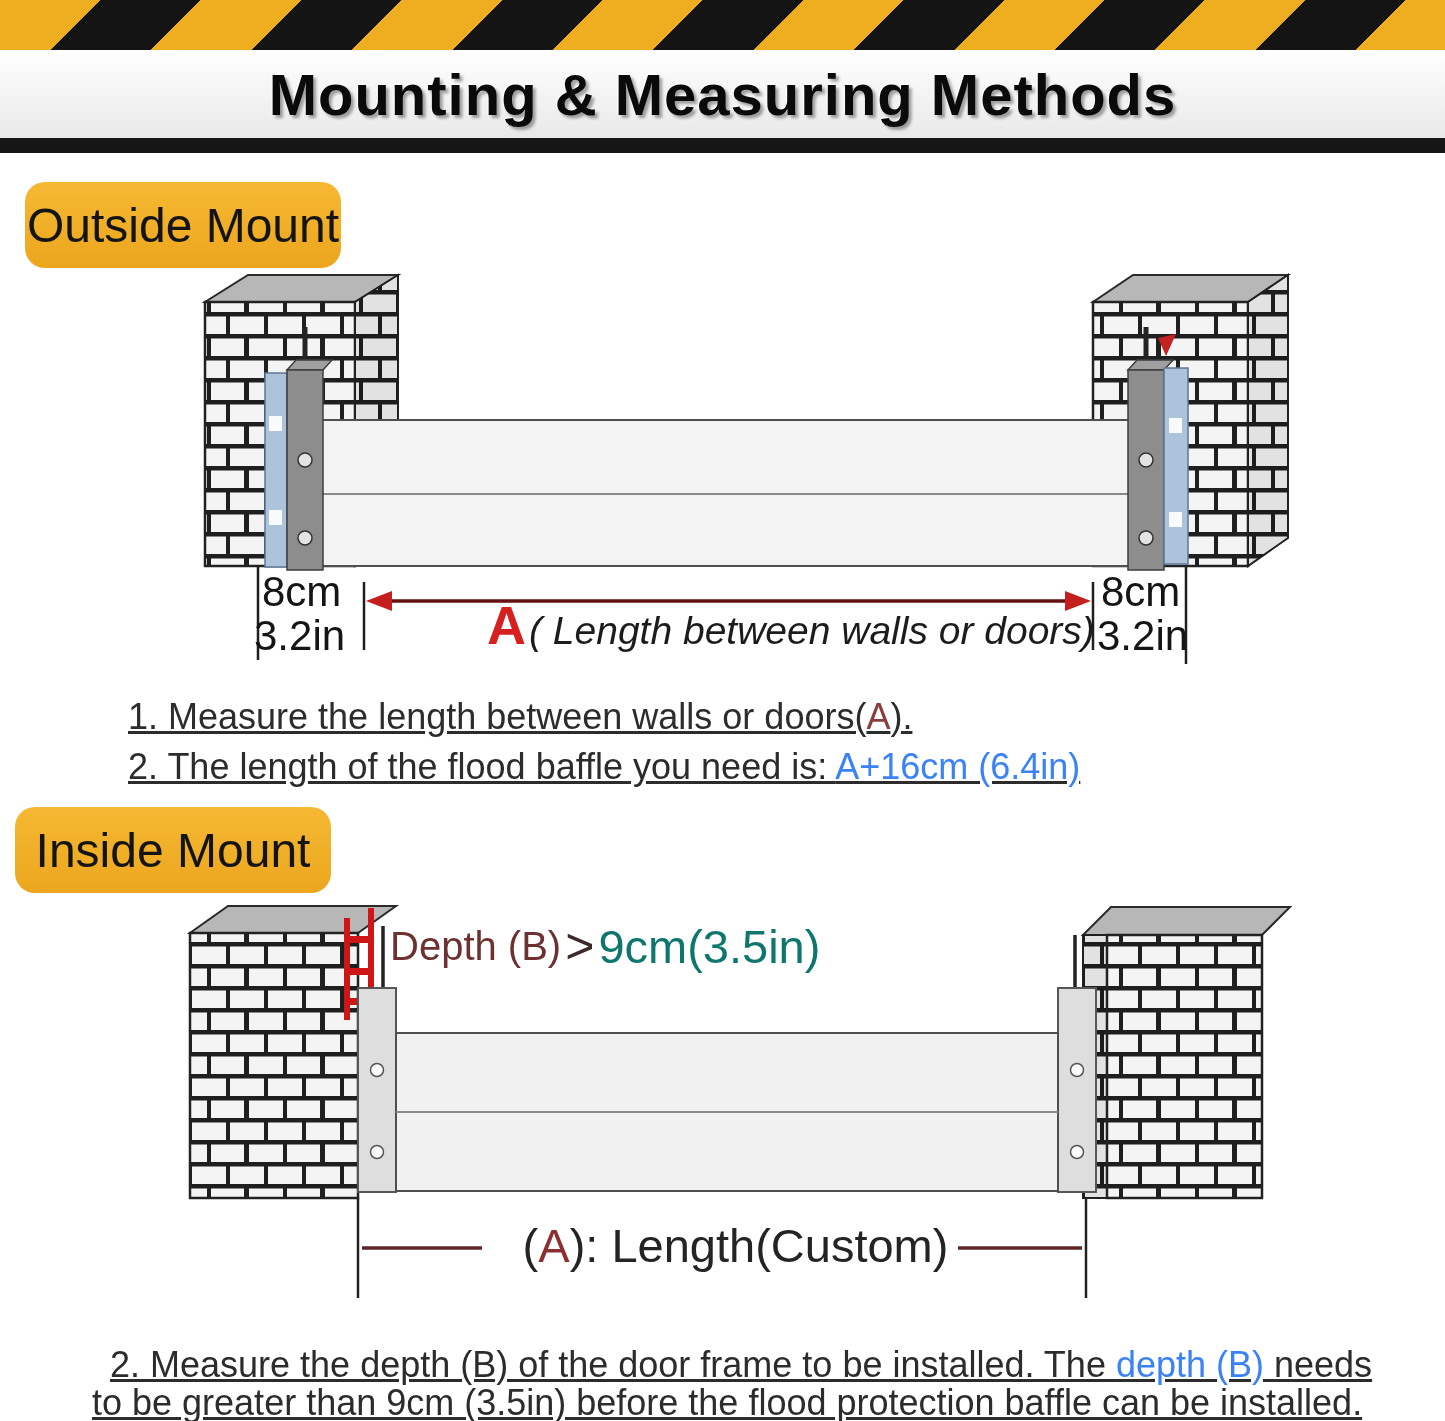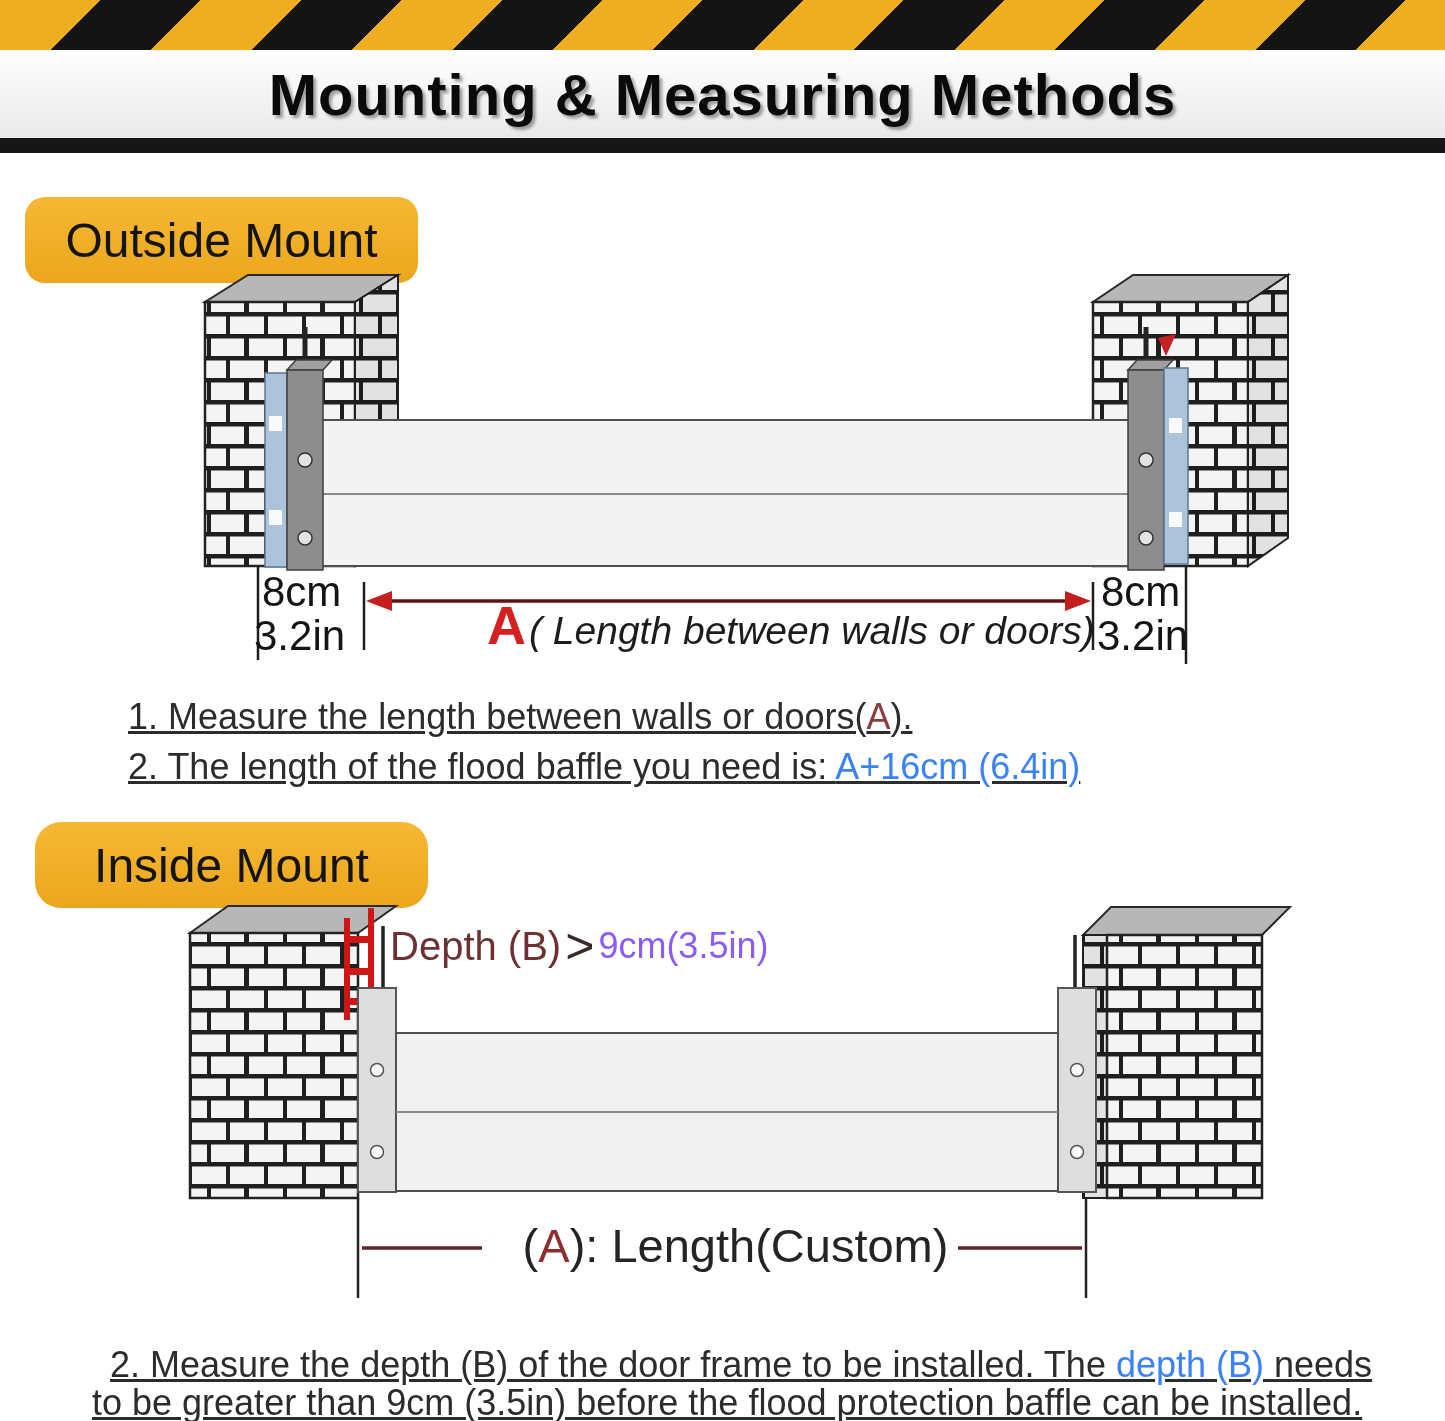--- a/index.html
+++ b/index.html
@@ -7,35 +7,35 @@
         font-family:"Liberation Sans","DejaVu Sans",sans-serif;color:#2c2c2c;padding-left:32px;}
   .abs{position:absolute;}
   .hazard{left:0;top:0;width:1445px;height:50px;
           background:repeating-linear-gradient(135deg,#EFAE20 0 71px,#141414 71px 142px);}
   .titleband{left:0;top:50px;width:1445px;height:88px;
              background:linear-gradient(#ffffff,#e9e9e9);
              display:flex;align-items:center;justify-content:center;}
   .title{font-size:58px;font-weight:700;letter-spacing:1px;color:#0a0a0a;
          text-shadow:3px 3px 3px rgba(0,0,0,.35), -1px -1px 0 #ffffff;white-space:nowrap;}
   .blackbar{left:0;top:138px;width:1445px;height:15px;background:#161616;}
-  .pill{width:393px;height:86px;border-radius:20px;
+  .pill{width:316px;height:86px;border-radius:20px;
         background:linear-gradient(#f6b833,#eba61d);
         display:flex;align-items:center;justify-content:center;
-        font-size:48px;color:#141414;white-space:nowrap;margin-top:15px;}
+        font-size:48px;color:#141414;white-space:nowrap;}
   .dim{font-size:42px;color:#151515;white-space:nowrap;line-height:1;}
   .lenlabel{display:flex;align-items:baseline;white-space:nowrap;}
   .lenlabel .red-a{font-size:54px;font-weight:700;color:#D61F1F;margin-right:3px;line-height:1;}
   .lenlabel .desc{font-size:39px;color:#1c1c1c;line-height:1;font-style:italic;}
   .step{font-size:36px;color:#2c2c2c;white-space:nowrap;line-height:1.15;text-decoration:underline;}
   .hl-a{color:#8a3d3d;}
   .hl-red{color:#3b82f6;}
   .depthlabel{display:flex;align-items:center;white-space:nowrap;}
   .depthlabel .d1{font-size:40px;color:#6d3131;line-height:1;}
   .depthlabel .d2{font-size:50px;color:#3a2a28;line-height:1;margin:0 4px;}
-  .depthlabel .d3{font-size:36px;color:#8b5cf6;line-height:1;}
+  .depthlabel .d3{font-size:47px;color:#0f766e;line-height:1;}
   .lenlabel2{width:505px;text-align:center;font-size:47px;color:#242424;white-space:nowrap;line-height:1;}
   .lenlabel2 .red-a2{color:#8d2f2f;}
   svg{display:block;}
 </style>
 </head>
 <body>
 
 <div class="page">
 
   <div class="abs hazard"></div>
@@ -128,21 +128,21 @@
       <span class="desc">( Length between walls or doors)</span>
   </div>
 
   <div class="abs step" style="left:128px;top:696px;">
     <span>1. Measure the length between walls or doors(</span><span class="hl-a">A</span><span>).</span>
   </div>
   <div class="abs step" style="left:128px;top:746px;">
     <span>2. The length of the flood baffle you need is: </span><span class="hl-red">A+16cm (6.4in)</span><span></span>
   </div>
 
-  <div class="abs pill" style="left:35px;top:807px;border-radius:26px;">
+  <div class="abs pill" style="left:15px;top:807px;">
     <span>Inside Mount</span>
   </div>
 
   <svg class="abs" style="left:0;top:900px;" width="1445" height="400" viewBox="0 0 1445 400">
     <defs>
       <pattern id="brickB" width="76" height="44" patternUnits="userSpaceOnUse">
         <rect width="76" height="44" fill="#1f1f1f"></rect>
         <rect x="2" y="2.5" width="34" height="17.5" fill="#f4f4f4"></rect>
         <rect x="40" y="2.5" width="34" height="17.5" fill="#f4f4f4"></rect>
         <rect x="-18" y="24.5" width="34" height="17.5" fill="#f4f4f4"></rect>

